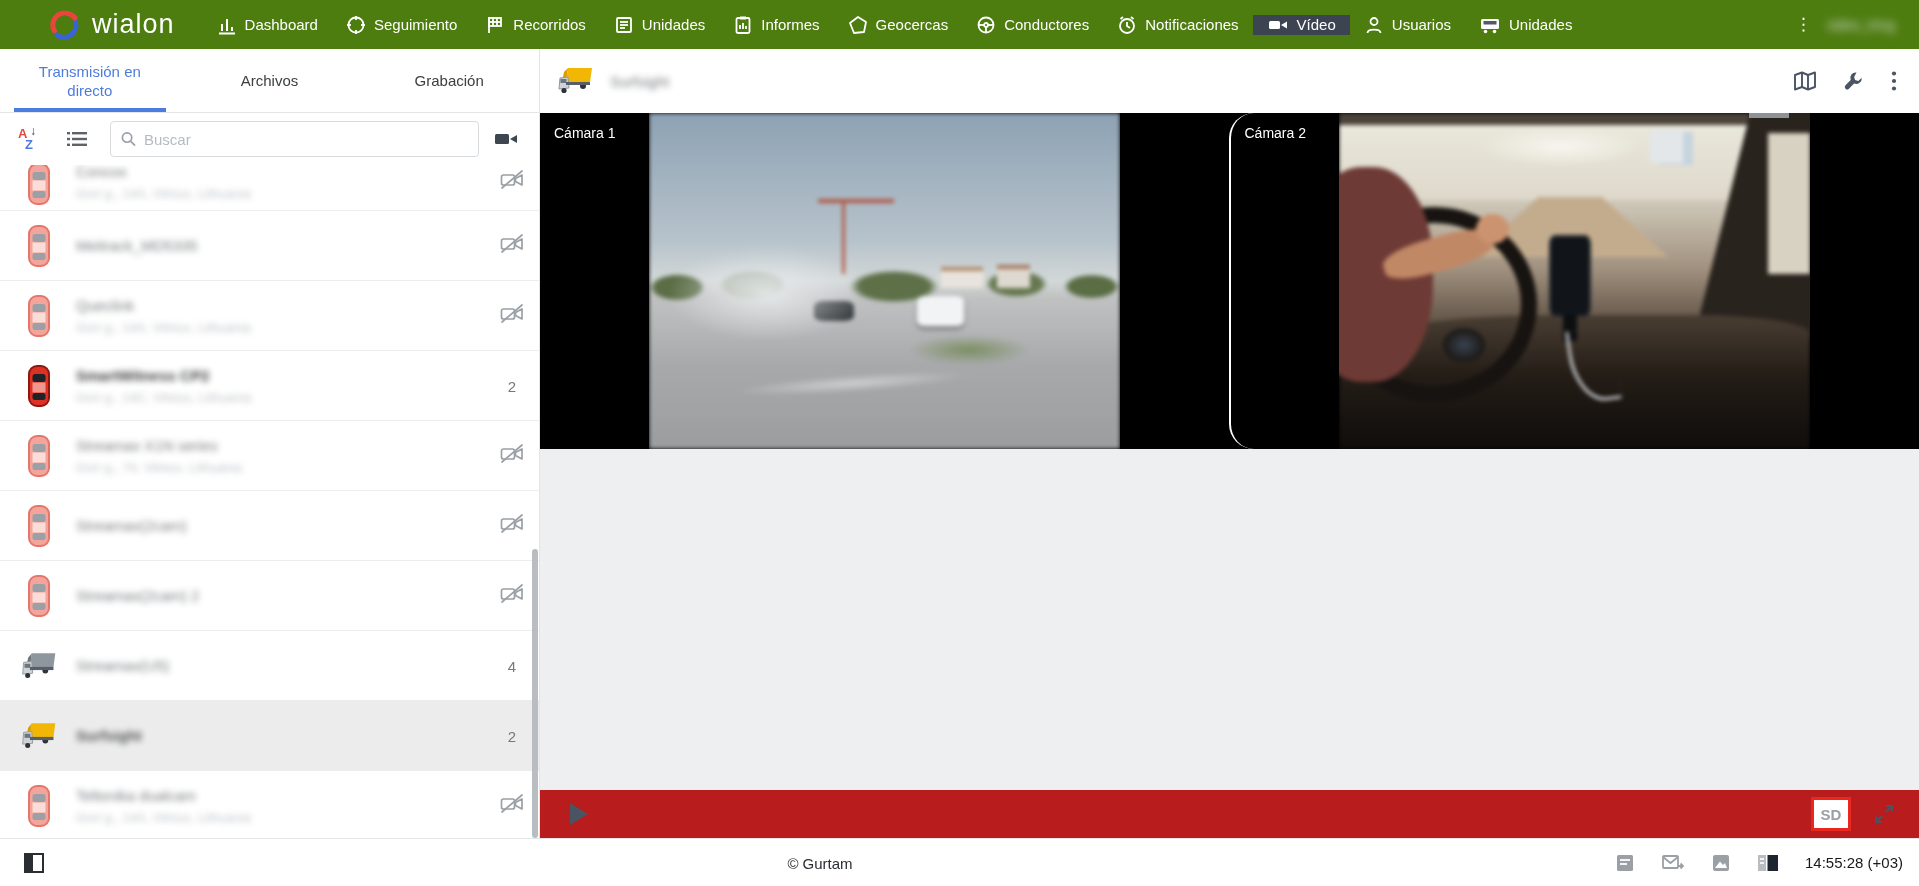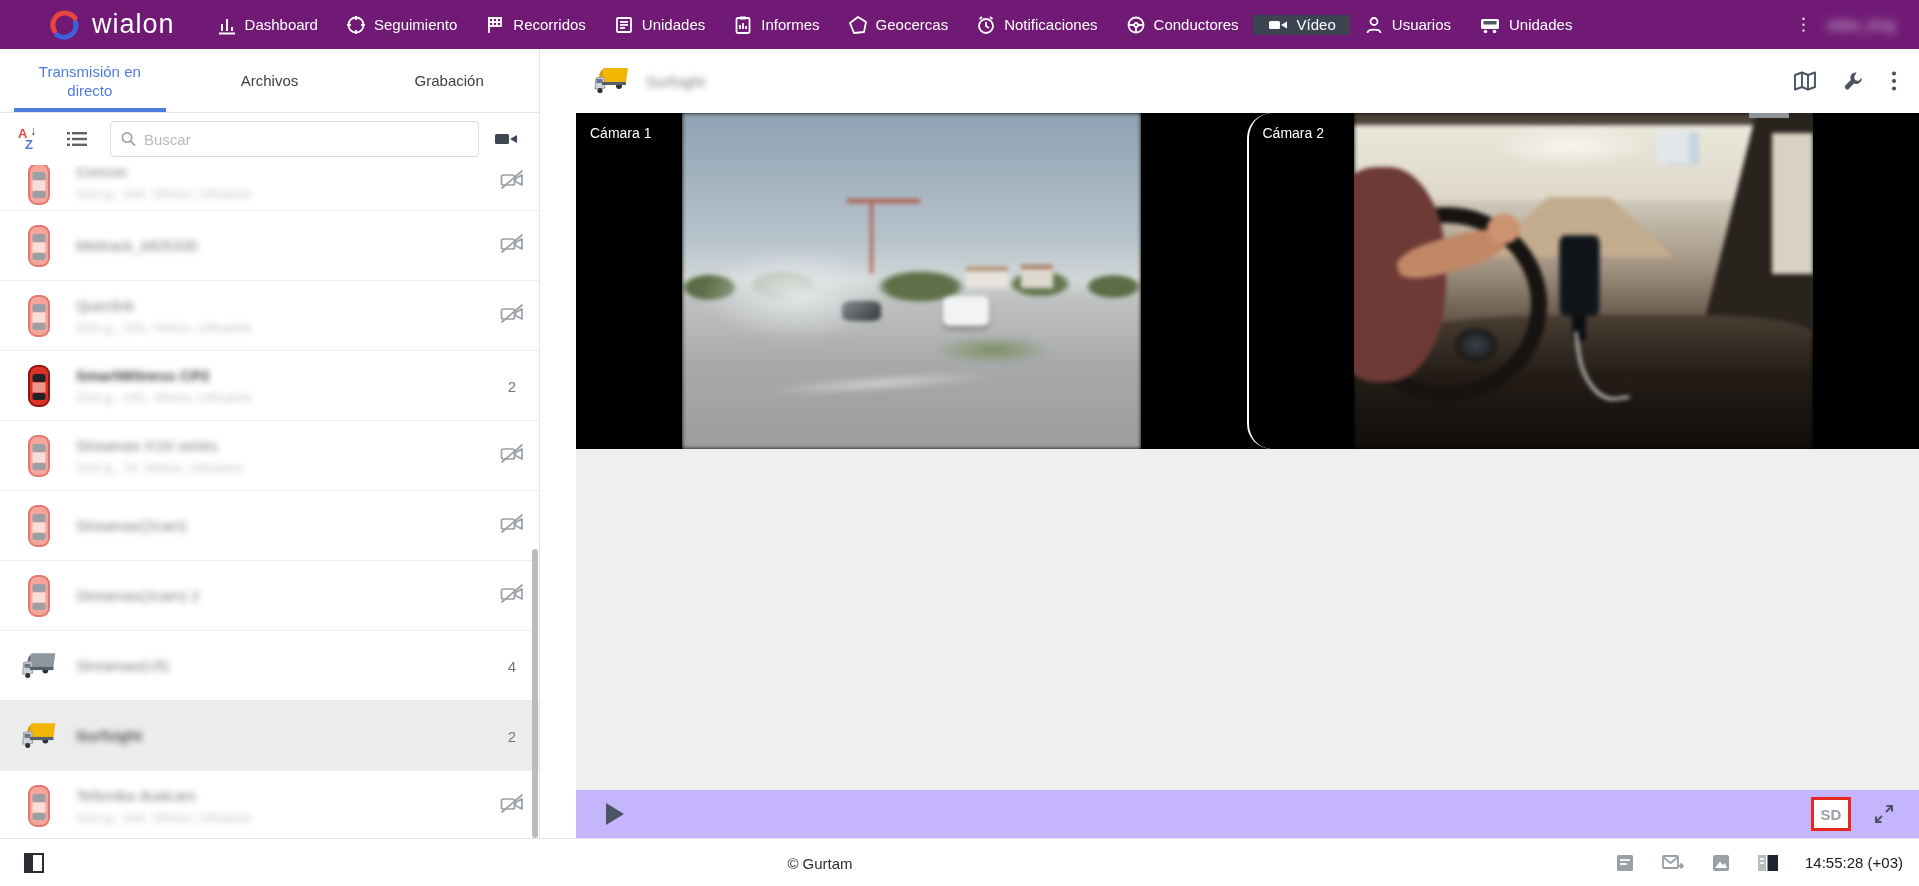--- a/index.html
+++ b/index.html
@@ -1,35 +1,35 @@
 <!DOCTYPE html>
 <html><head>
 <meta charset="utf-8">
 <style>
   * { margin:0; padding:0; box-sizing:border-box; }
   html,body { width:1919px; height:886px; overflow:hidden; background:#fff;
     font-family:"Liberation Sans", sans-serif; }
   body { position:relative; }
 
   
-  #topnav { position:absolute; top:0; left:0; right:0; height:49px; background:#701a75;
+  #topnav { position:absolute; top:0; left:0; right:0; height:49px; background:#4d7c0f;
     display:flex; align-items:stretch; color:#fff; }
   .logo { display:flex; align-items:center; gap:12px; padding:0 28px 0 50px; }
   .logo-text { font-size:27px; font-weight:400; letter-spacing:1px; color:#fff; }
   .nav-items { display:flex; align-items:center; }
   .nav-item { display:flex; align-items:center; gap:8px; padding:0 14px; font-size:15px;
     cursor:pointer; white-space:nowrap; }
   .nav-item.active { background:#3c4452; }
   .nav-item svg { flex:0 0 auto; }
   .nav-right { margin-left:auto; display:flex; align-items:center; padding-right:18px; }
   .kebab { width:34px; text-align:center; font-size:17px; letter-spacing:0; cursor:pointer; }
   .user-label { font-size:14px; color:#e8ebef; filter:blur(5px); opacity:.9; padding:0 6px; }
 
   
-  #main { position:absolute; top:49px; left:0; right:0; bottom:48px; display:flex;gap:36px; }
+  #main { position:absolute; top:49px; left:0; right:0; bottom:48px; display:flex; }
   #sidebar { width:540px; flex:0 0 540px; position:relative; background:#fff;
     border-right:1px solid #e2e4e7; }
   #videopanel { flex:1; position:relative; background:#fff; }
 
   
   .tabs { height:64px; display:flex; border-bottom:1px solid #e4e6e8; }
   .tab { flex:1; display:flex; align-items:center; justify-content:center; text-align:center;
     font-size:15px; color:#3c4043; cursor:pointer; position:relative; line-height:19px; }
   .tab.active { color:#4d7ce0; }
   .tab.active .underline { position:absolute; left:14px; right:14px; bottom:0; height:4px;
@@ -127,21 +127,21 @@
   .s2-person { left:-8%; top:16%; width:28%; height:64%; background:#6e3a35; border-radius:45%; }
   .s2-arm { left:9%; top:37%; width:24%; height:10%; background:#c18866; border-radius:40%; transform:rotate(-16deg); }
   .s2-hand { left:29%; top:30%; width:7%; height:9%; background:#cc9370; border-radius:50%; }
   .s2-phone { left:45%; top:37%; width:8%; height:23%; background:#111519; border-radius:10%;
     box-shadow:0 0 0 2px #2a2f35; }
   .s2-mount { left:47.5%; top:60%; width:3%; height:8%; background:#0c0e10; }
   .s2-cable { left:49%; top:64%; width:10%; height:22%; border-left:3px solid #cfd3d6;
     border-bottom:3px solid #cfd3d6; border-radius:0 0 0 70%; transform:rotate(-8deg); }
 
   .vgray { height:341px; background:#edeff0; }
-  .vcontrols { height:48px; background:#c4b5fd; display:flex; align-items:center; padding:0 24px 0 30px; }
+  .vcontrols { height:48px; background:#b91c1c; display:flex; align-items:center; padding:0 24px 0 30px; }
   .play-btn { width:0; height:0; border-top:11px solid transparent; border-bottom:11px solid transparent;
     border-left:18px solid #4a5462; cursor:pointer; }
   .vc-right { margin-left:auto; display:flex; align-items:center; gap:22px; }
   .sd-badge { min-width:40px; height:34px; border:3px solid #e8281e; display:flex; align-items:center;
     justify-content:center; font-size:15px; font-weight:bold; color:#9aa0a6; cursor:pointer;
     background:#fff; padding:0 4px; }
   .fullscreen-btn { cursor:pointer; display:flex; }
 
   
   #footer { position:absolute; left:0; right:0; bottom:0; height:48px; background:#fff;
@@ -227,39 +227,39 @@
     </div>
     <div class="nav-item">
       <svg width="20" height="20" viewBox="0 0 20 20">
           <polygon points="10,2 18,7 16,17 6,18 2,8" fill="none" stroke="#fff" stroke-width="1.8" stroke-linejoin="round"></polygon>
         </svg>
       <span>Geocercas</span>
     </div>
     <div class="nav-item">
       <svg width="20" height="20" viewBox="0 0 20 20">
           <g stroke="#fff" stroke-width="1.8" fill="none">
-            <circle cx="10" cy="11" r="7"></circle>
-            <polyline points="10,7 10,11 13,13"></polyline>
-            <line x1="3.5" y1="4" x2="6" y2="2"></line>
-            <line x1="16.5" y1="4" x2="14" y2="2"></line>
-          </g>
-        </svg>
-      <span>Notificaciones</span>
-    </div>
-    <div class="nav-item">
-      <svg width="20" height="20" viewBox="0 0 20 20">
-          <g stroke="#fff" stroke-width="1.8" fill="none">
             <circle cx="10" cy="10" r="7.5"></circle>
             <circle cx="10" cy="10" r="2"></circle>
             <line x1="2.5" y1="10" x2="8" y2="10"></line>
             <line x1="12" y1="10" x2="17.5" y2="10"></line>
             <line x1="10" y1="12" x2="10" y2="17.5"></line>
           </g>
         </svg>
       <span>Conductores</span>
+    </div>
+    <div class="nav-item">
+      <svg width="20" height="20" viewBox="0 0 20 20">
+          <g stroke="#fff" stroke-width="1.8" fill="none">
+            <circle cx="10" cy="11" r="7"></circle>
+            <polyline points="10,7 10,11 13,13"></polyline>
+            <line x1="3.5" y1="4" x2="6" y2="2"></line>
+            <line x1="16.5" y1="4" x2="14" y2="2"></line>
+          </g>
+        </svg>
+      <span>Notificaciones</span>
     </div>
     <div class="nav-item active">
       <svg width="22" height="20" viewBox="0 0 22 20">
           <rect x="2" y="6" width="11" height="8" rx="1.5" fill="#fff"></rect>
           <polygon points="14,10 20,6.5 20,13.5" fill="#fff"></polygon>
         </svg>
       <span>Vídeo</span>
     </div>
     <div class="nav-item">
       <svg width="20" height="20" viewBox="0 0 20 20">

